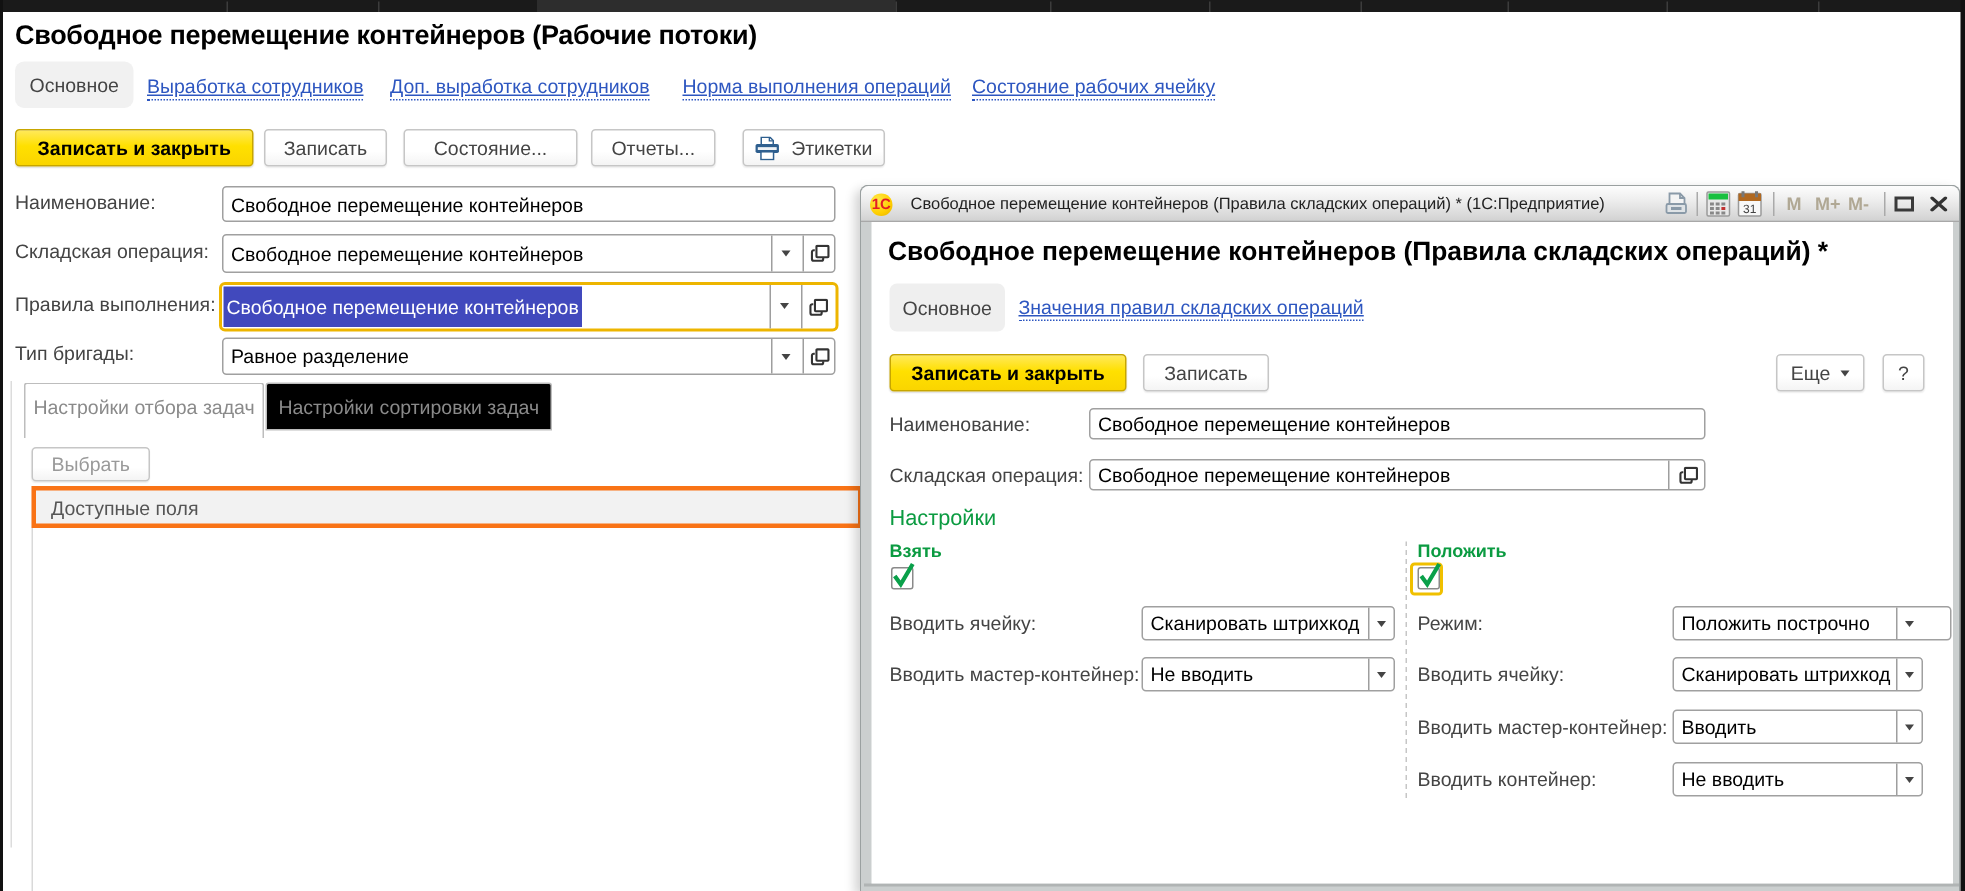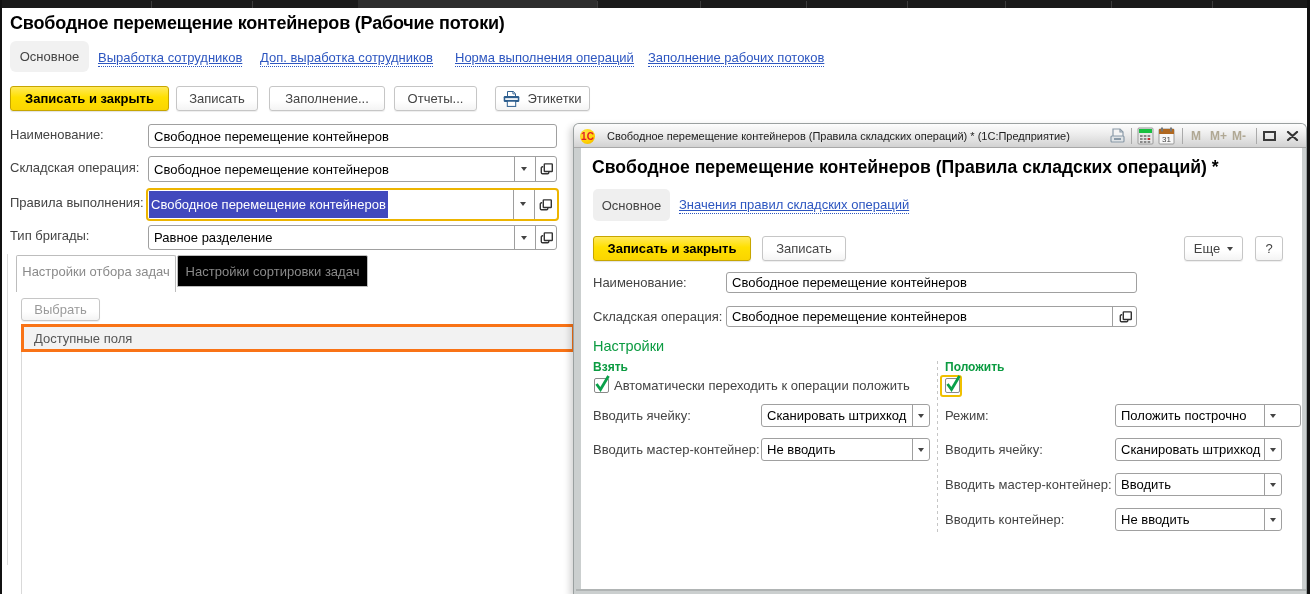--- a/index.html
+++ b/index.html
@@ -71,26 +71,26 @@
 <div class="navlink" style="left:98px;">
     <span>Выработка сотрудников</span>
   </div>
 <div class="navlink" style="left:260px;">
     <span>Доп. выработка сотрудников</span>
   </div>
 <div class="navlink" style="left:455px;">
     <span>Норма выполнения операций</span>
   </div>
 <div class="navlink" style="left:648px;">
-    <span>Заполнение рабочих потоков</span>
+    <span>Состояние рабочих ячейку</span>
   </div>
 
 <div class="btn-y" style="left:10px; top:86px; width:159px;">Записать и закрыть</div>
 <div class="btn" style="left:176px; top:86px; width:82px;">Записать</div>
-<div class="btn" style="left:269px; top:86px; width:116px;">Заполнение...</div>
+<div class="btn" style="left:269px; top:86px; width:116px;">Состояние...</div>
 <div class="btn" style="left:394px; top:86px; width:83px;">Отчеты...</div>
 <div class="btn" style="left:495px; top:86px; width:95px;">
   <svg width="17" height="16" viewBox="0 0 17 16" style="margin-right:7px;">
     <path d="M4.5 5 V0.5 h5.8 l2.2 2.2 V5" fill="#fff" stroke="#2e5f8f"></path>
     <path d="M9.9 0.6 v2.3 h2.3" fill="none" stroke="#2e5f8f" stroke-width="0.9"></path>
     <rect x="0.7" y="5" width="15.6" height="6" rx="1.2" fill="#2e5f8f"></rect>
     <rect x="2.2" y="7.1" width="12.6" height="1.9" fill="#eef2f6"></rect>
     <rect x="4.3" y="10.2" width="8.4" height="5.2" fill="#fff" stroke="#2e5f8f"></rect>
   </svg>
   Этикетки</div>
@@ -212,21 +212,20 @@
     </div>
 
     <div class="grn" style="position:absolute; left:12px; top:190px; font-size:14.5px;">Настройки</div>
     <div class="grn" style="position:absolute; left:12px; top:212px; font-weight:bold; font-size:12px;">Взять</div>
     <div class="grn" style="position:absolute; left:364px; top:212px; font-weight:bold; font-size:12px;">Положить</div>
 
     <div class="chk" style="left:13px; top:230px;"></div>
     <svg style="position:absolute; left:14px; top:226px;" width="16" height="18" viewBox="0 0 16 18">
       <path d="M1.5 10 L5.5 15.5 L13.5 2" fill="none" stroke="#0aa04a" stroke-width="2.8"></path>
     </svg>
-    <div class="flabel" style="left:33px; top:230px; height:15px;">Автоматически переходить к операции положить</div>
 
     <div style="position:absolute; left:359px; top:227px; width:22px; height:22px; border:2px solid #f0c000; border-radius:3px;"></div>
     <div class="chk" style="left:364px; top:230px;"></div>
     <svg style="position:absolute; left:365px; top:226px;" width="16" height="18" viewBox="0 0 16 18">
       <path d="M1.5 10 L5.5 15.5 L13.5 2" fill="none" stroke="#0aa04a" stroke-width="2.8"></path>
     </svg>
 
     <div class="dash"></div>
 
     <div class="flabel" style="left:12px; top:256px; height:23px;">Вводить ячейку:</div>

